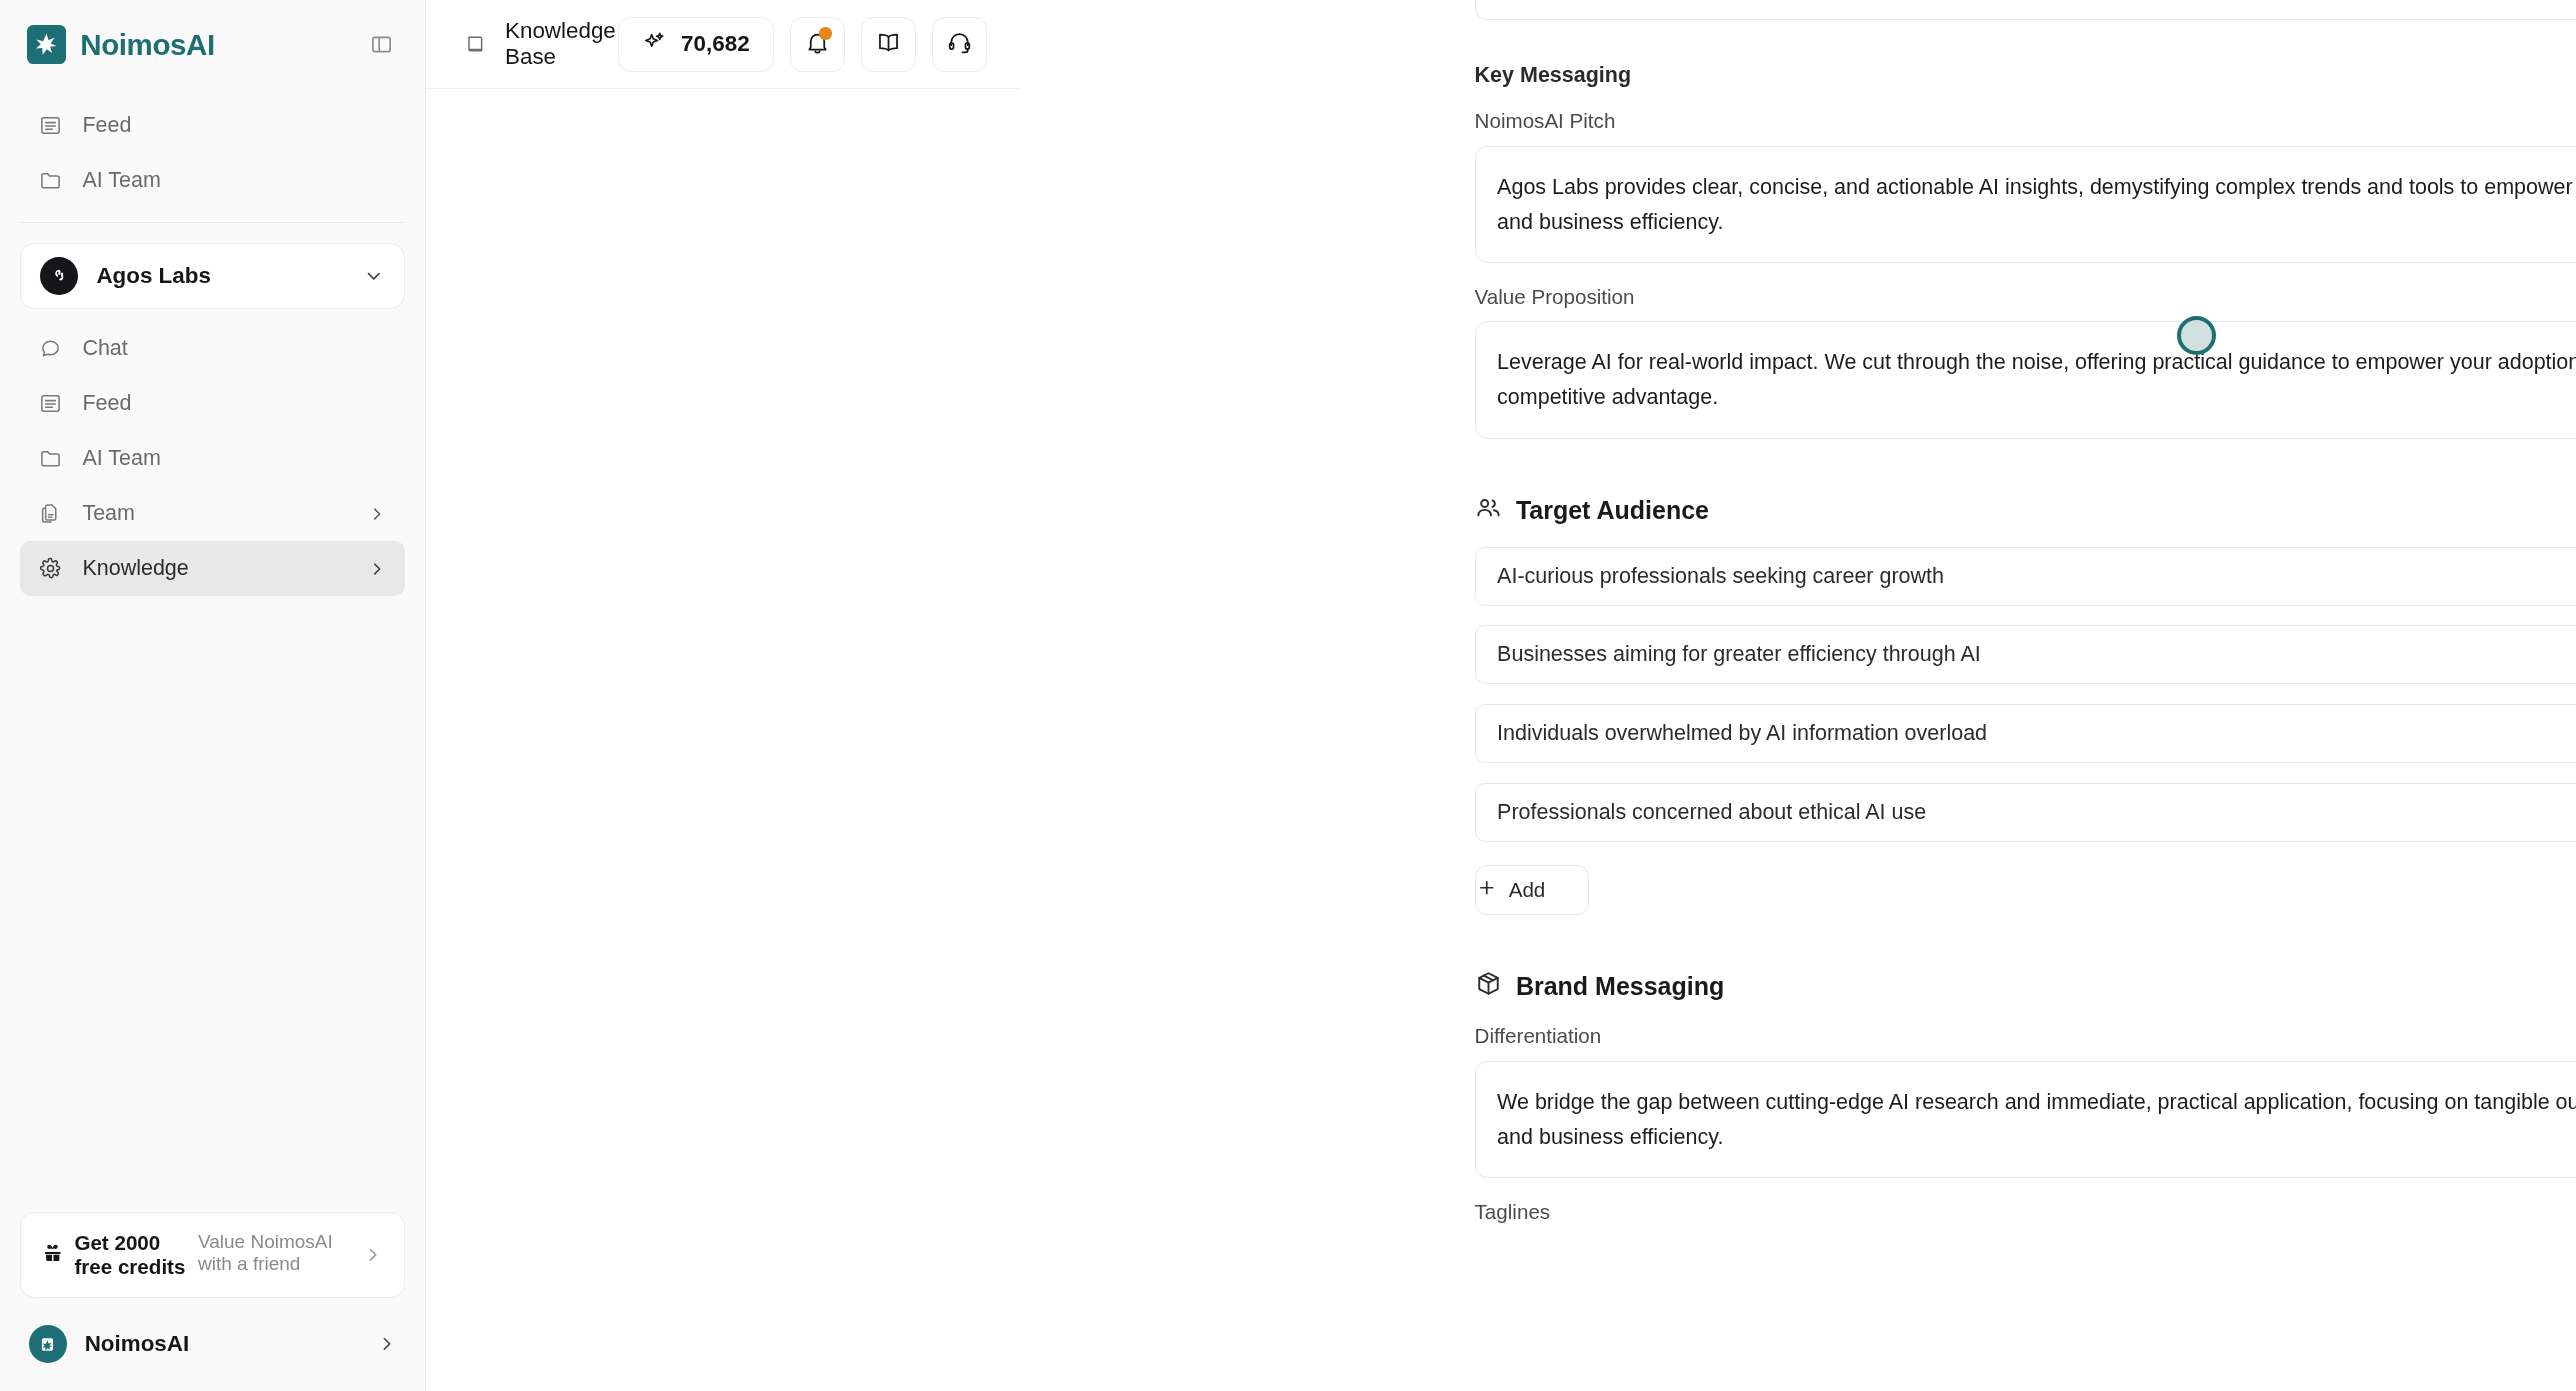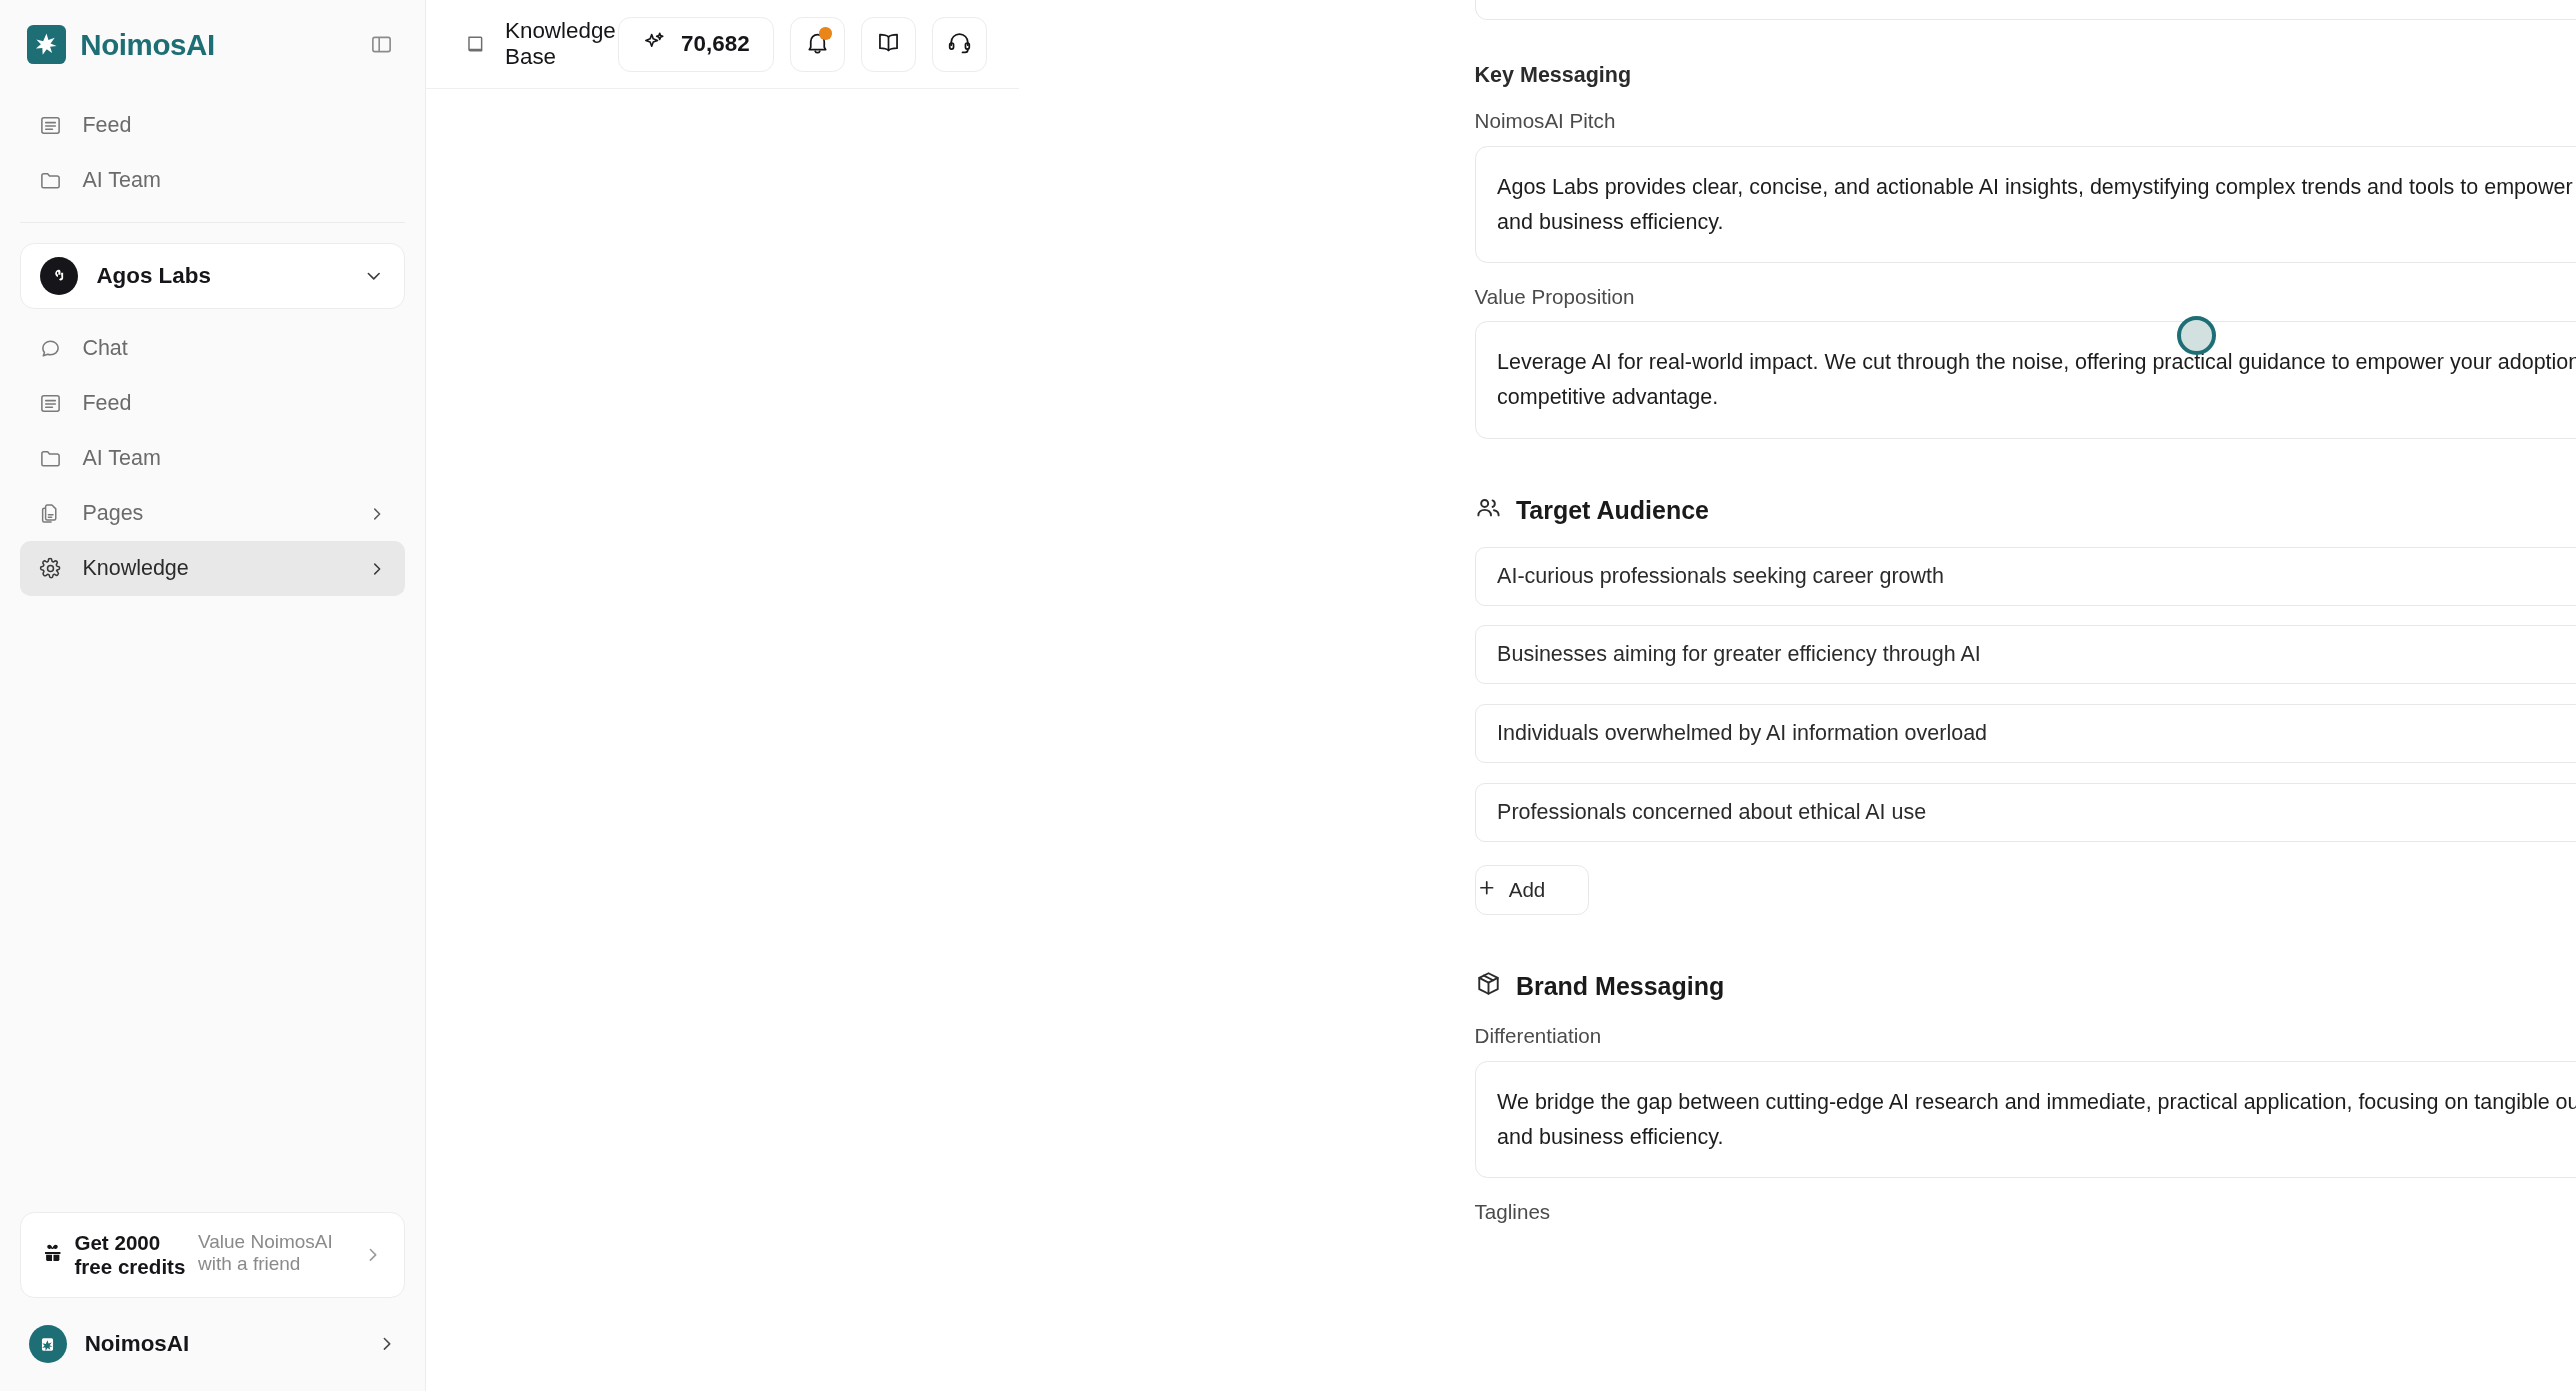--- a/index.html
+++ b/index.html
@@ -280,21 +280,21 @@
 
       <div class="nav-item">
         <span class="ico">
           <svg viewBox="0 0 24 24" fill="none" stroke="#7a7a7a" stroke-width="1.55" stroke-linejoin="round" stroke-linecap="round">
             <path d="M8.5 3.2h5l4 4v10.1a1.6 1.6 0 0 1-1.6 1.6H8.5a1.6 1.6 0 0 1-1.6-1.6V4.8a1.6 1.6 0 0 1 1.6-1.6Z"></path>
             <path d="M6 6.6H5.4A1.6 1.6 0 0 0 3.8 8.2v11a1.6 1.6 0 0 0 1.6 1.6h7.2"></path>
             <line x1="9.8" y1="13.2" x2="14.6" y2="13.2"></line>
               <line x1="9.8" y1="16" x2="13.2" y2="16"></line>
           </svg>
         </span>
-        <span>Pages</span>
+        <span>Team</span>
         <span class="chev">
           <svg viewBox="0 0 24 24" fill="none" stroke="#5a5a5a" stroke-width="2" stroke-linecap="round" stroke-linejoin="round">
             <polyline points="9,5.5 15.5,12 9,18.5"></polyline>
           </svg>
         </span>
       </div>
 
       <div class="nav-item active">
         <span class="ico">
           <svg viewBox="0 0 24 24" fill="none" stroke="#3a3a3a" stroke-width="1.6" stroke-linejoin="round">

